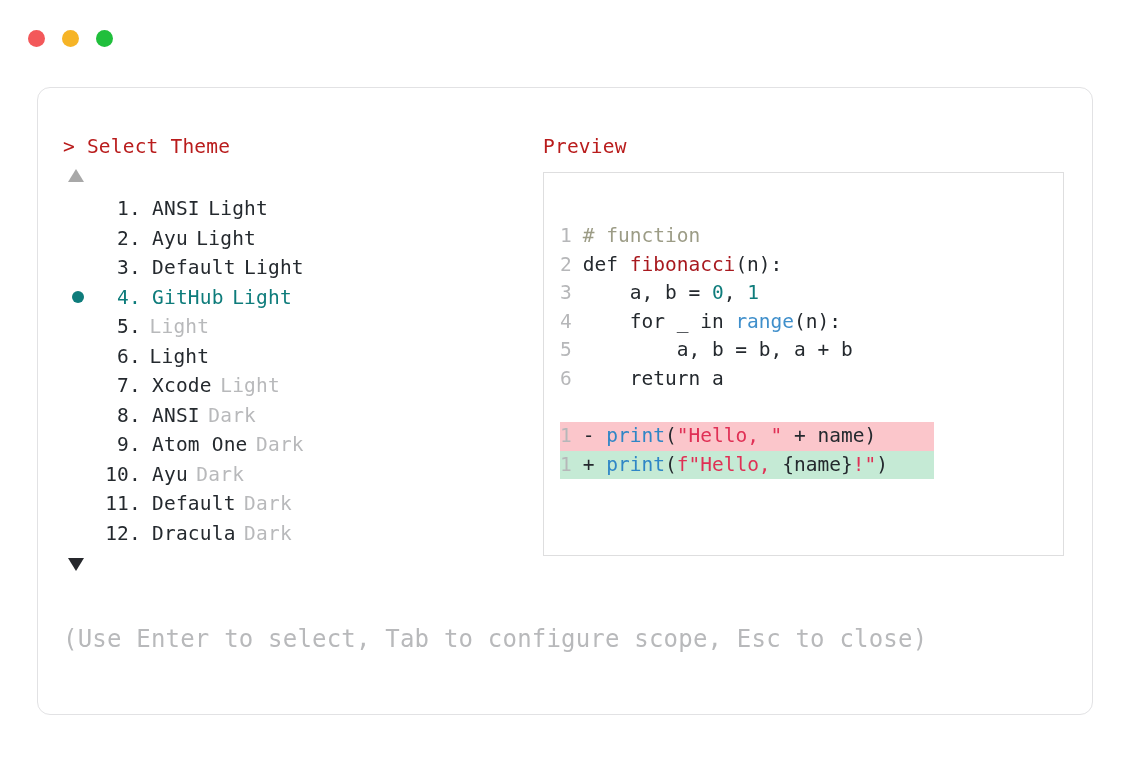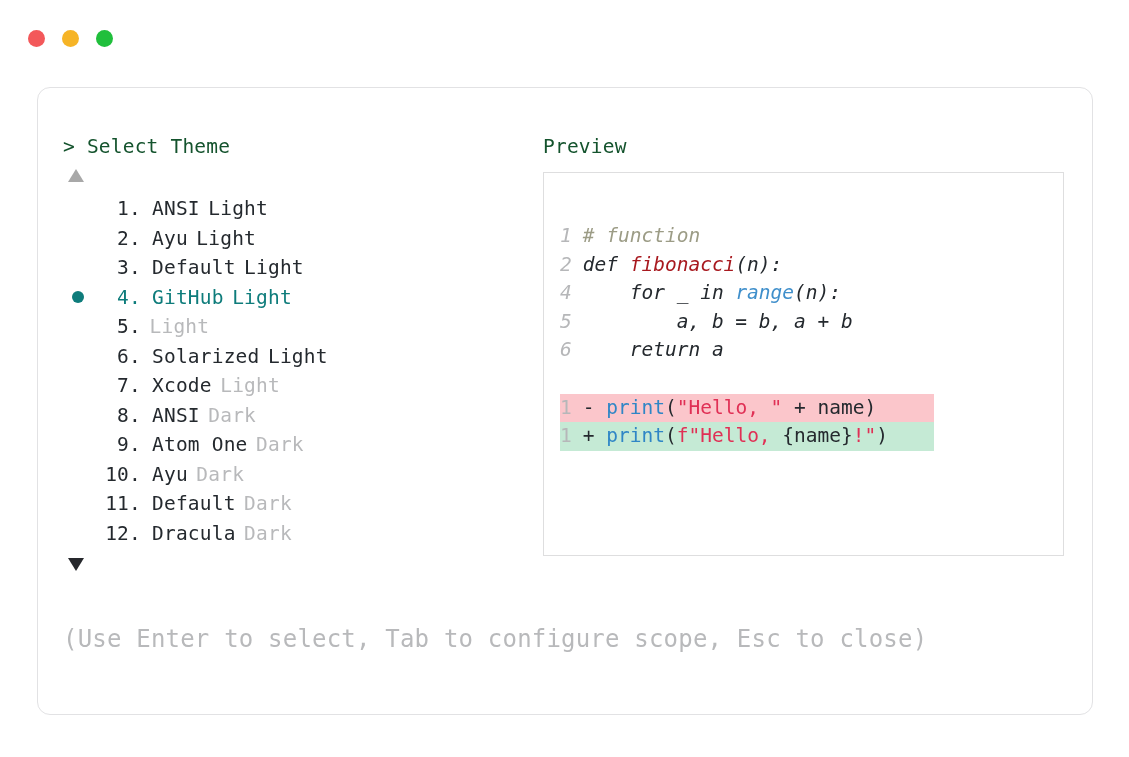--- a/index.html
+++ b/index.html
@@ -72,21 +72,21 @@
   .col-right {
     position: absolute;
     left: 505px;
     top: 46px;
     width: 528px;
   }
 
   .section-title {
     font-size: 19.5px;
     line-height: 26px;
-    color: #14532d;
+    color: #b91c1c;
     letter-spacing: 0.2px;
     white-space: pre;
   }
 
   
   .scroll-arrow {
     width: 17px;
     height: 15px;
     display: block;
   }
@@ -173,21 +173,20 @@
     position: absolute;
     left: 16px;
     top: 49px;
     font-size: 19.5px;
     line-height: 28.6px;
   }
   .code-line {
     white-space: pre;
     display: block;
     height: 28.6px;
-    font-style: italic;
   }
   .ln {
     color: #b6b7b9;
     display: inline-block;
     width: 11px;
     text-align: right;
   }
   .tok-comment { color: #9c9c86; }
   .tok-kw      { color: #24292e; margin-top: 23px; }
   .tok-fn      { color: #a8191f; }
@@ -242,41 +241,42 @@
         <div class="scroll-arrow arrow-up">
           <div class="tri"></div>
         </div>
 
         <div class="theme-list" id="theme-list">
             <div class="theme-row"><span class="bullet-cell"></span><span class="idx"> 1.</span><span class="name">ANSI</span><span class="variant">Light</span></div>
             <div class="theme-row"><span class="bullet-cell"></span><span class="idx"> 2.</span><span class="name">Ayu</span><span class="variant">Light</span></div>
             <div class="theme-row"><span class="bullet-cell"></span><span class="idx"> 3.</span><span class="name">Default</span><span class="variant">Light</span></div>
             <div class="theme-row selected"><span class="bullet-cell"><span class="bullet"></span></span><span class="idx"> 4.</span><span class="name">GitHub</span><span class="variant">Light</span></div>
             <div class="theme-row"><span class="bullet-cell"></span><span class="idx"> 5.</span><span class="variant muted">Light</span></div>
-            <div class="theme-row"><span class="bullet-cell"></span><span class="idx"> 6.</span><span class="name">Solarized</span><span class="variant">Light</span></div>
+            <div class="theme-row"><span class="bullet-cell"></span><span class="idx"> 6.</span><span class="variant">Light</span></div>
             <div class="theme-row"><span class="bullet-cell"></span><span class="idx"> 7.</span><span class="name">Xcode</span><span class="variant muted">Light</span></div>
             <div class="theme-row"><span class="bullet-cell"></span><span class="idx"> 8.</span><span class="name">ANSI</span><span class="variant muted">Dark</span></div>
             <div class="theme-row"><span class="bullet-cell"></span><span class="idx"> 9.</span><span class="name">Atom One</span><span class="variant muted">Dark</span></div>
             <div class="theme-row"><span class="bullet-cell"></span><span class="idx">10.</span><span class="name">Ayu</span><span class="variant muted">Dark</span></div>
             <div class="theme-row"><span class="bullet-cell"></span><span class="idx">11.</span><span class="name">Default</span><span class="variant muted">Dark</span></div>
             <div class="theme-row"><span class="bullet-cell"></span><span class="idx">12.</span><span class="name">Dracula</span><span class="variant muted">Dark</span></div>
           </div>
 
         <div class="scroll-arrow arrow-down">
           <div class="tri"></div>
         </div>
       </div>
 
       <div class="col-right">
         <div class="section-title">Preview</div>
 
         <div class="preview-panel">
           <div class="code" id="code-block">
               <span class="code-line"><span class="ln">1</span><span class="tok-comment"> # function</span></span>
               <span class="code-line"><span class="ln">2</span><span class="tok-kw"> def </span><span class="tok-fn">fibonacci</span><span class="tok-punct">(n):</span></span>
+              <span class="code-line"><span class="ln">3</span><span class="tok-plain">     a, b = </span><span class="tok-num">0</span><span class="tok-plain">, </span><span class="tok-num">1</span></span>
               <span class="code-line"><span class="ln">4</span><span class="tok-plain">     for _ in </span><span class="tok-builtin">range</span><span class="tok-punct">(n):</span></span>
               <span class="code-line"><span class="ln">5</span><span class="tok-plain">         a, b = b, a + b</span></span>
               <span class="code-line"><span class="ln">6</span><span class="tok-plain">     return a</span></span>
               <span class="code-gap"></span>
               <span class="diff-line diff-del"><span class="ln">1</span><span class="diff-marker"> - </span><span class="tok-call">print</span><span class="tok-punct">(</span><span class="tok-str">"Hello, "</span><span class="tok-plain"> + name)</span></span>
               <span class="diff-line diff-add"><span class="ln">1</span><span class="diff-marker"> + </span><span class="tok-call">print</span><span class="tok-punct">(</span><span class="tok-str">f"Hello, </span><span class="tok-plain">{name}</span><span class="tok-str">!"</span><span class="tok-punct">)</span></span>
             </div>
         </div>
       </div>
 

